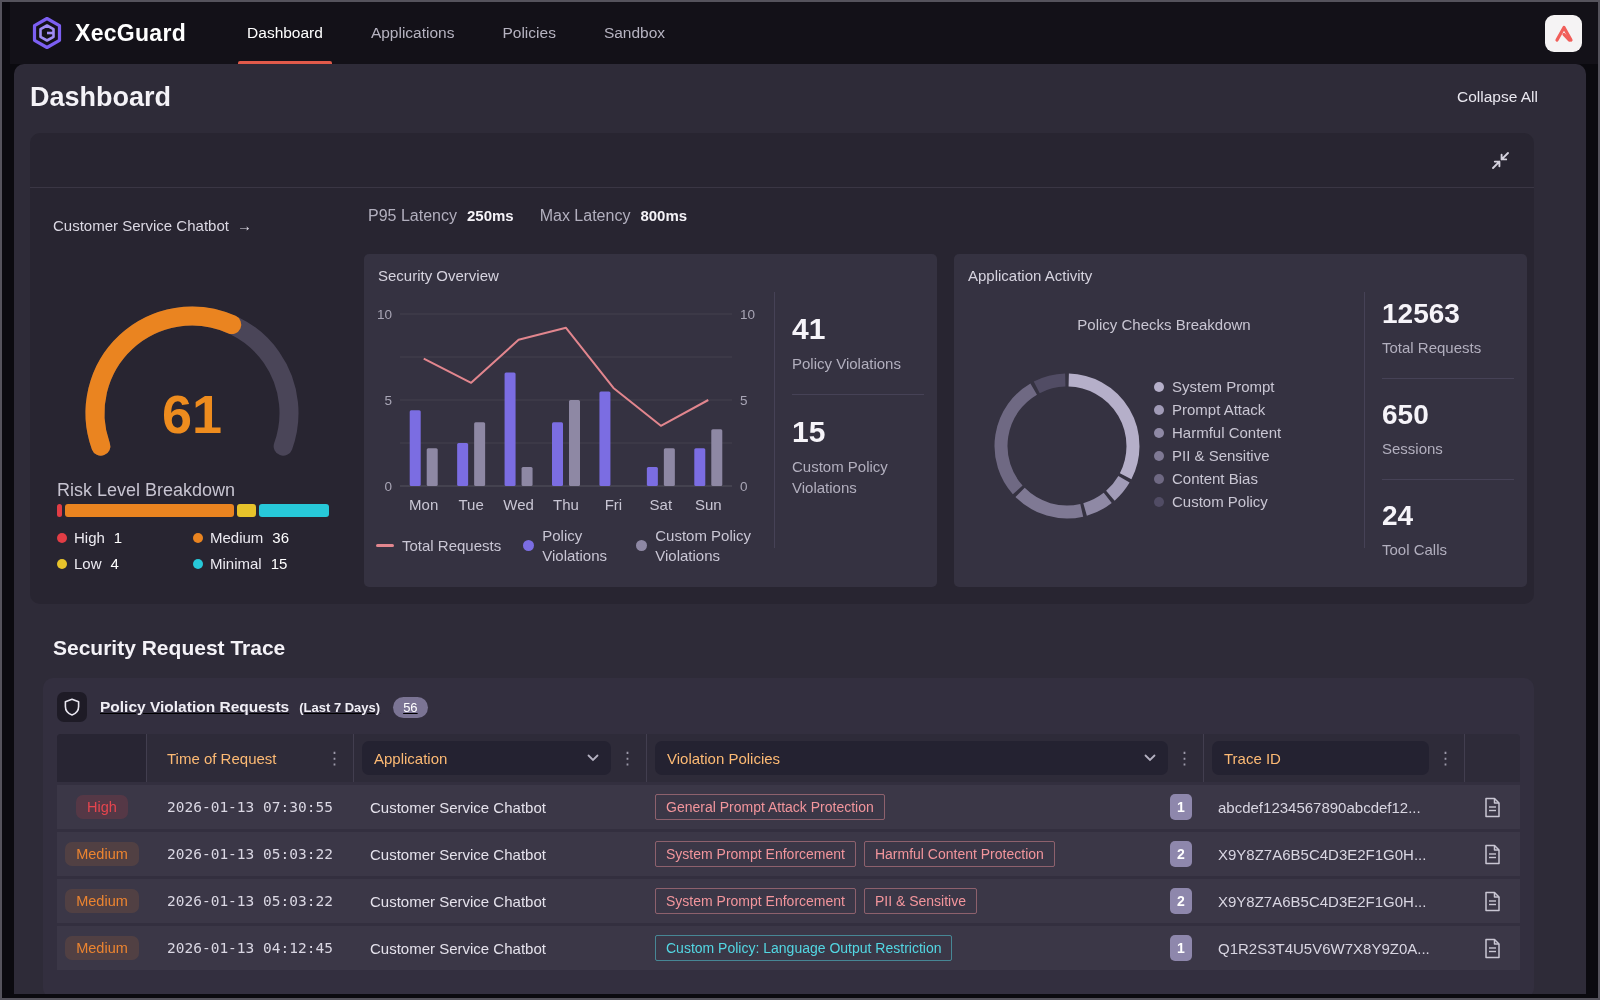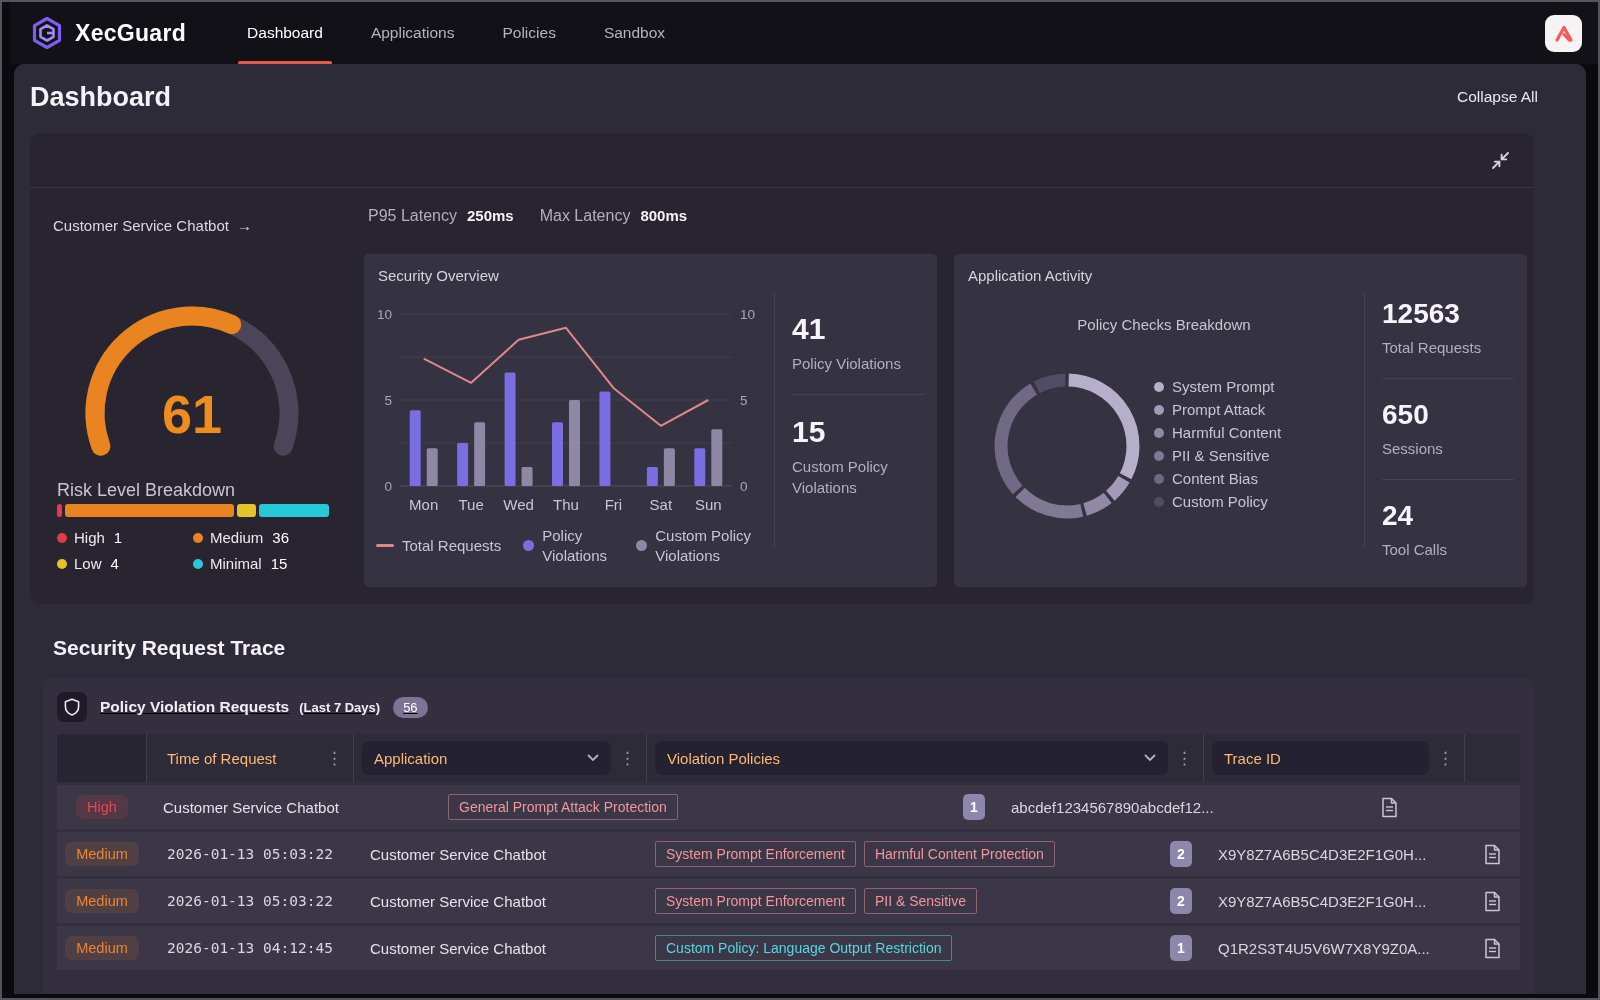--- a/index.html
+++ b/index.html
@@ -393,20 +393,21 @@
             </div>
             <span class="kebab">⋮</span>
           </div>
           <div class="t-hcell" style="flex: 1 1 0%;"></div>
         </div>
       <div id="t-body">
           <div class="t-row">
             <div class="t-cell" style="width: 90px; justify-content: center;">
               <span class="sev-badge sev-high">High</span>
             </div>
+            <div class="t-cell cell-time" style="width: 207px; padding-left: 20px;">2026-01-13 07:30:55</div>
             <div class="t-cell cell-app" style="width: 293px; padding-left: 16px;">Customer Service Chatbot</div>
             <div class="t-cell" style="width: 557px; padding-left: 8px; gap: 8px;">
               <span class="chip standard">General Prompt Attack Protection</span>
               <span class="count-badge">1</span>
             </div>
             <div class="t-cell cell-trace" style="width: 261px; padding-left: 14px;">abcdef1234567890abcdef12...</div>
             <div class="t-cell" style="flex: 1 1 0%; justify-content: center;">
               <span>
                 <svg width="17" height="21" viewBox="0 0 17 21">
                   <path d="M2 1.5 h8.5 L15 6 v13.5 H2 Z" fill="none" stroke="#c9c6d3" stroke-width="1.5" stroke-linejoin="round"></path>

